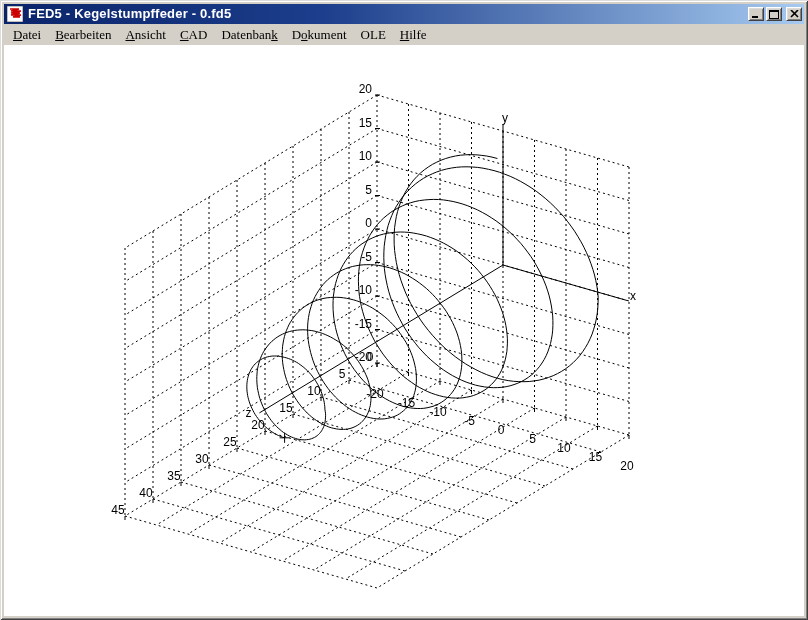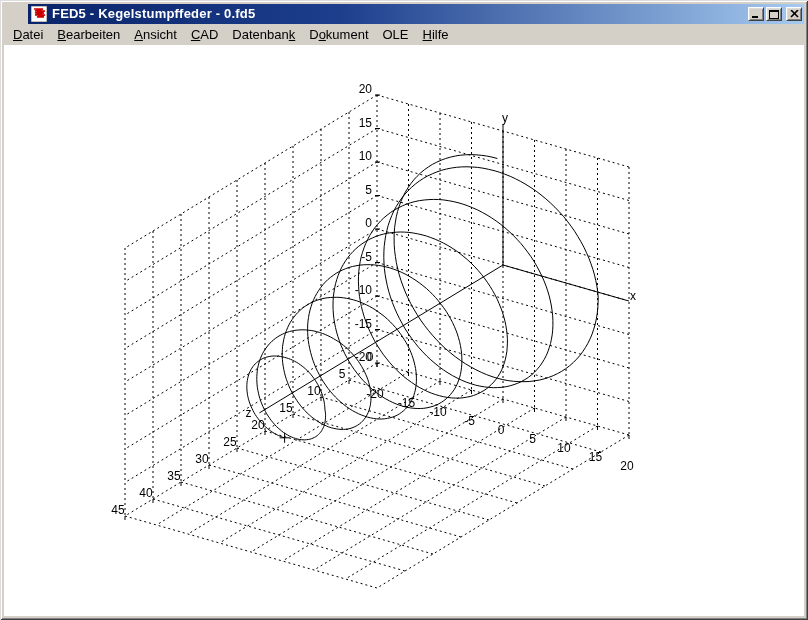--- a/index.html
+++ b/index.html
@@ -11,41 +11,41 @@
     display:flex;flex-direction:column;
     position:relative;
     font-family:"Liberation Sans",sans-serif;
     box-shadow: inset 1px 1px 0 #dcdcdc, inset -1px -1px 0 #404040,
                 inset 2px 2px 0 #ffffff, inset -2px -2px 0 #808080;
   }
   .titlebar{
     height:20px;flex:0 0 20px;
     background:linear-gradient(90deg,#0a246a 0%,#1c3e8c 40%,#a6caf0 100%);
     display:flex;align-items:center;
-    padding:0 2px 0 3px;gap:3px;margin-left:24px;
+    padding:0 2px 0 3px;gap:3px;
   }
   .app-icon{width:16px;height:16px;flex:0 0 16px;display:block;}
   .titlebar-text{
     flex:1;color:#ffffff;font-size:13px;font-weight:bold;
     white-space:nowrap;overflow:hidden;line-height:20px;
     padding-left:2px;letter-spacing:.2px;
   }
   .tb-buttons{display:flex;gap:2px;align-items:center;}
   .tb-btn{
     width:16px;height:14px;background:#d4d0c8;
     border:1px solid;border-color:#ffffff #404040 #404040 #ffffff;
     box-shadow: inset 1px 1px 0 #dcdcdc, inset -1px -1px 0 #808080;
     display:flex;align-items:center;justify-content:center;padding:0;
   }
   .tb-btn.close{margin-left:2px;}
   .tb-btn svg{display:block;}
   .menubar{
     height:20px;flex:0 0 20px;
     display:flex;align-items:center;
-    padding:2px 0 0 2px;font-size:13px;color:#000;
+    padding:2px 0 0 2px;font-size:13px;color:#000;font-family:Liberation Serif, serif;
   }
   .menu-item{padding:1px 7px 2px 7px;cursor:default;white-space:nowrap;}
   .menu-item u{text-decoration:underline;}
   .client{
     flex:1;background:#ffffff;position:relative;margin-top:1px;overflow:hidden;
   }
   .client svg{position:absolute;inset:0;width:100%;height:100%;}
 </style>
 </head>
 <body>

